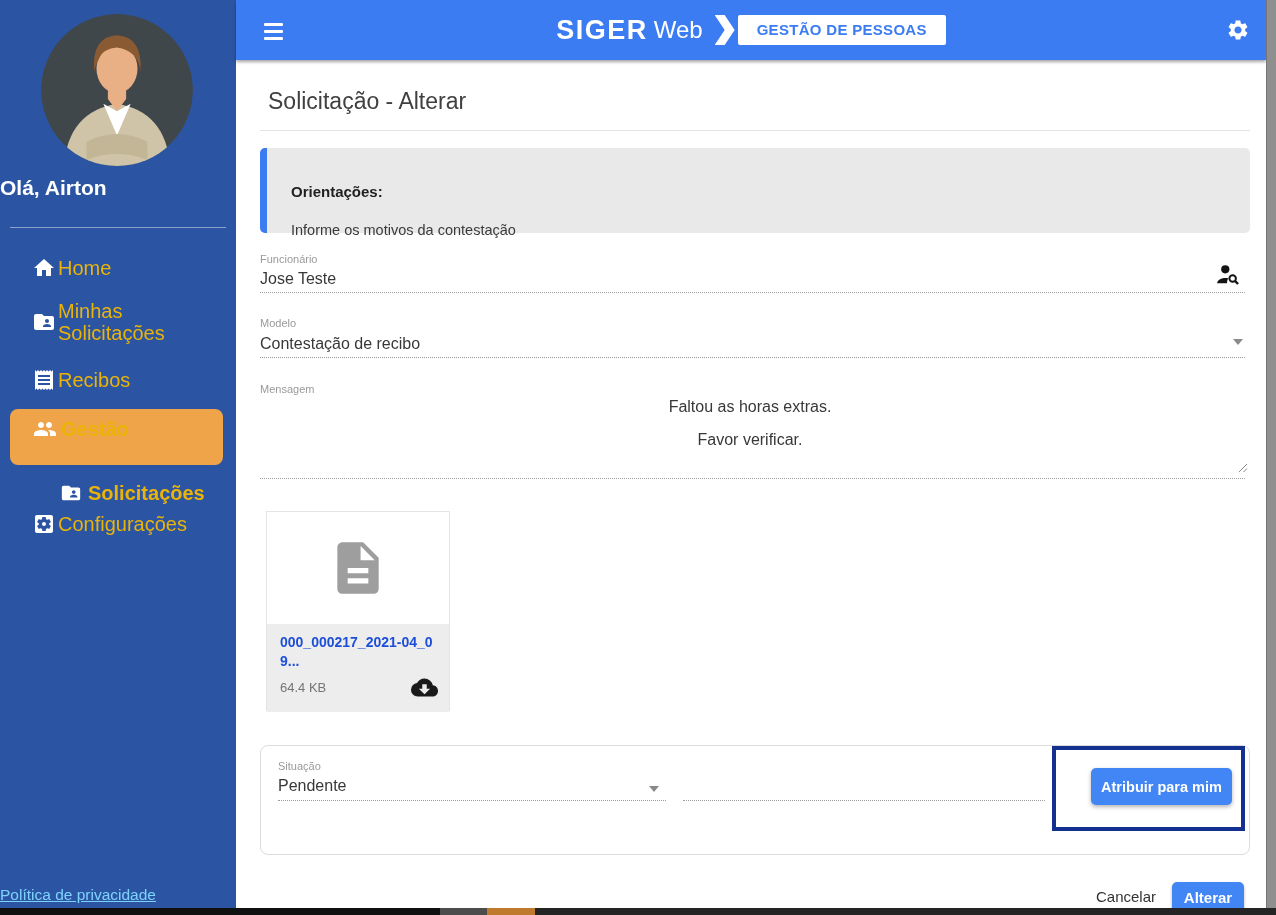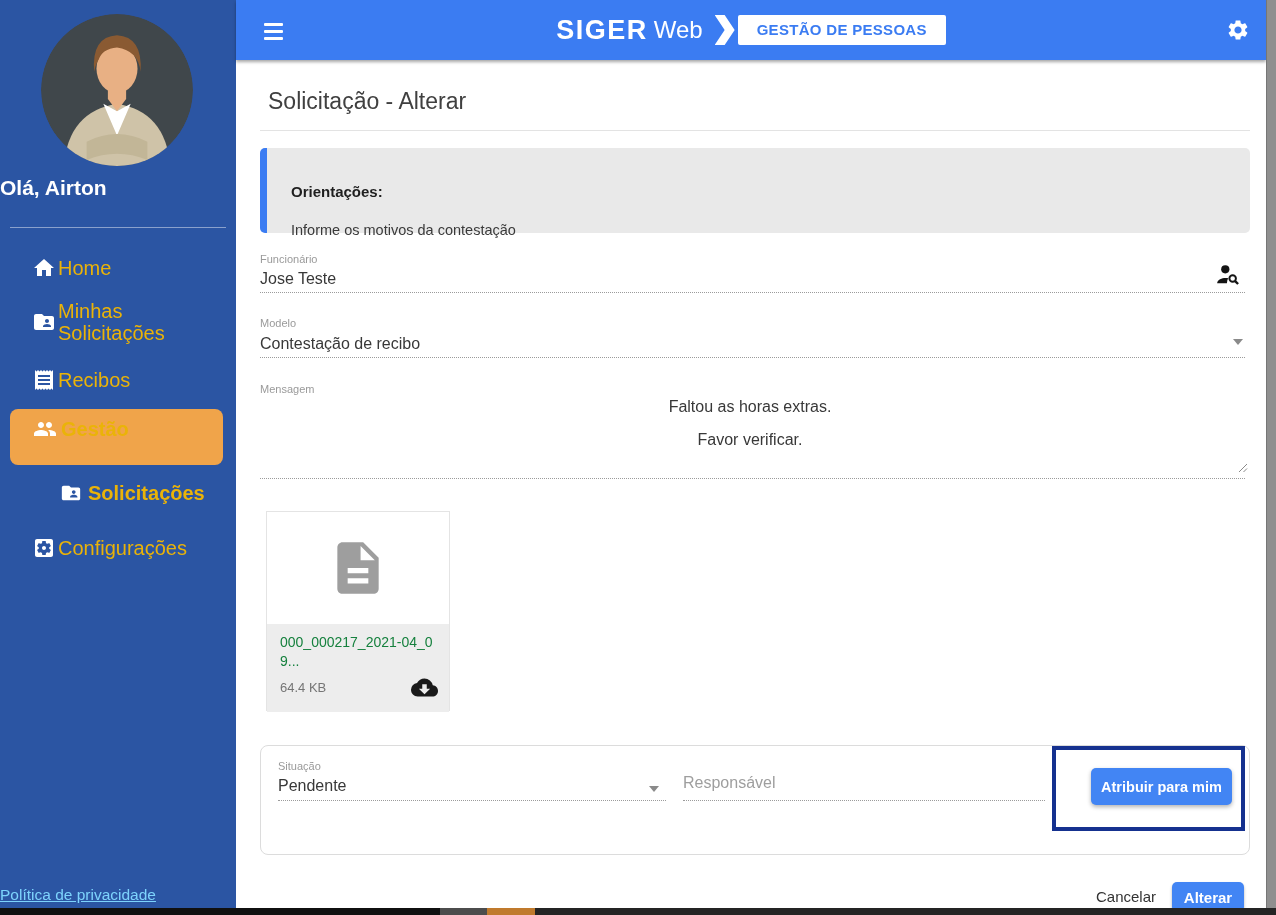--- a/index.html
+++ b/index.html
@@ -22,21 +22,21 @@
   .ni-minhas { top:298px; height:48px; }
   .ni-minhas .nav-label { width:132px; line-height:22px; }
   .ni-recibos { top:364px; height:32px; }
   .ni-gestao { top:409px; height:40px; }
   .ni-gestao .active-bg { position:absolute; left:10px; top:0; width:213px; height:56px; background:#f0a44a; border-radius:8px; }
   .ni-gestao .nav-icon { left:33px; }
   .ni-gestao .nav-label { left:61px; font-weight:bold; }
   .ni-solic { top:478px; height:30px; }
   .ni-solic .nav-icon { left:60px; width:22px; height:22px; }
   .ni-solic .nav-label { left:88px; font-weight:bold; }
-  .ni-config { top:532px; height:32px;text-align:right; }
+  .ni-config { top:508px; height:32px;text-align:right; }
   .privacy-link { left:0; top:886px; width:236px; color:#7dd3fc; font-size:15.5px; text-decoration:underline; cursor:pointer; }
 
   
   .topbar { left:236px; top:0; width:1030px; height:60px; background:#3b7cf2;
     box-shadow:0 2px 3px rgba(0,0,0,.35); display:flex; align-items:center; justify-content:center; }
   .hamburger { position:absolute; left:28px; top:23px; width:19px; cursor:pointer; }
   .hamburger span { display:block; height:2.5px; background:#fff; margin-bottom:4.5px; border-radius:1px; }
   .logo { display:flex; align-items:center; }
   .brand-siger { color:#fff; font-size:27px; font-weight:800; letter-spacing:1.5px; }
   .brand-web { color:#fff; font-size:24px; font-weight:300; margin-left:6px; }
@@ -73,21 +73,21 @@
 
   .lbl-msg { left:260px; top:383px; }
   .val-msg { left:260px; top:399px; width:980px; font-size:16px; line-height:16.5px; color:#383838; white-space:pre-line;text-align:center; }
   .resize-handle { left:1238px; top:463px; }
   .dot-msg { left:260px; top:478px; width:985px; }
 
   
   .attach-card { left:266px; top:511px; width:184px; height:200px; border:1px solid #e4e4e4; background:#fff; cursor:pointer; }
   .attach-preview { position:absolute; left:0; top:0; width:100%; height:112px; display:flex; align-items:center; justify-content:center; }
   .attach-info { position:absolute; left:0; top:112px; width:100%; height:88px; background:#ededed; padding:9px 13px; }
-  .attach-name { font-size:14px; font-weight:normal; color:#15803d; line-height:19px; word-break:break-all; }
+  .attach-name { font-size:14px; font-weight:bold; color:#1d4ed8; line-height:19px; word-break:break-all; }
   .attach-meta { position:absolute; left:13px; right:11px; bottom:11px; display:flex; align-items:center; justify-content:space-between; }
   .attach-size { font-size:13px; color:#757575; }
 
   
   .status-card { left:260px; top:745px; width:990px; height:110px; border:1px solid #dcdcdc; border-radius:8px; background:#fff; }
   .lbl-sit { left:278px; top:760px; } .val-sit { left:278px; top:777px; cursor:pointer; }
   .caret-sit { left:649px; top:786px; }
   .dot-sit { left:278px; top:800px; width:388px; }
   .inp-resp { left:683px; top:774px; width:360px; border:none; outline:none; background:transparent; font-size:16px; color:#444;
     font-family:"Liberation Sans", sans-serif; }
@@ -244,21 +244,20 @@
           </svg>
       </div>
     </div>
   </div>
 
   <div class="abs status-card"></div>
   <div class="abs field-label lbl-sit">Situação</div>
   <div class="abs field-value val-sit">Pendente</div>
   <div class="abs caret caret-sit"></div>
   <div class="abs dotted dot-sit"></div>
-  <input class="abs inp-resp" placeholder="Responsável" style="">
   <div class="abs dotted dot-resp"></div>
   <div class="abs highlight-box"></div>
   <button class="abs assign-btn">Atribuir para mim</button>
 
   <button class="abs cancel-btn">Cancelar</button>
   <button class="abs submit-btn">Alterar</button>
 
   <div class="abs bottombar">
     <div class="seg1"></div>
       <div class="seg2"></div>

